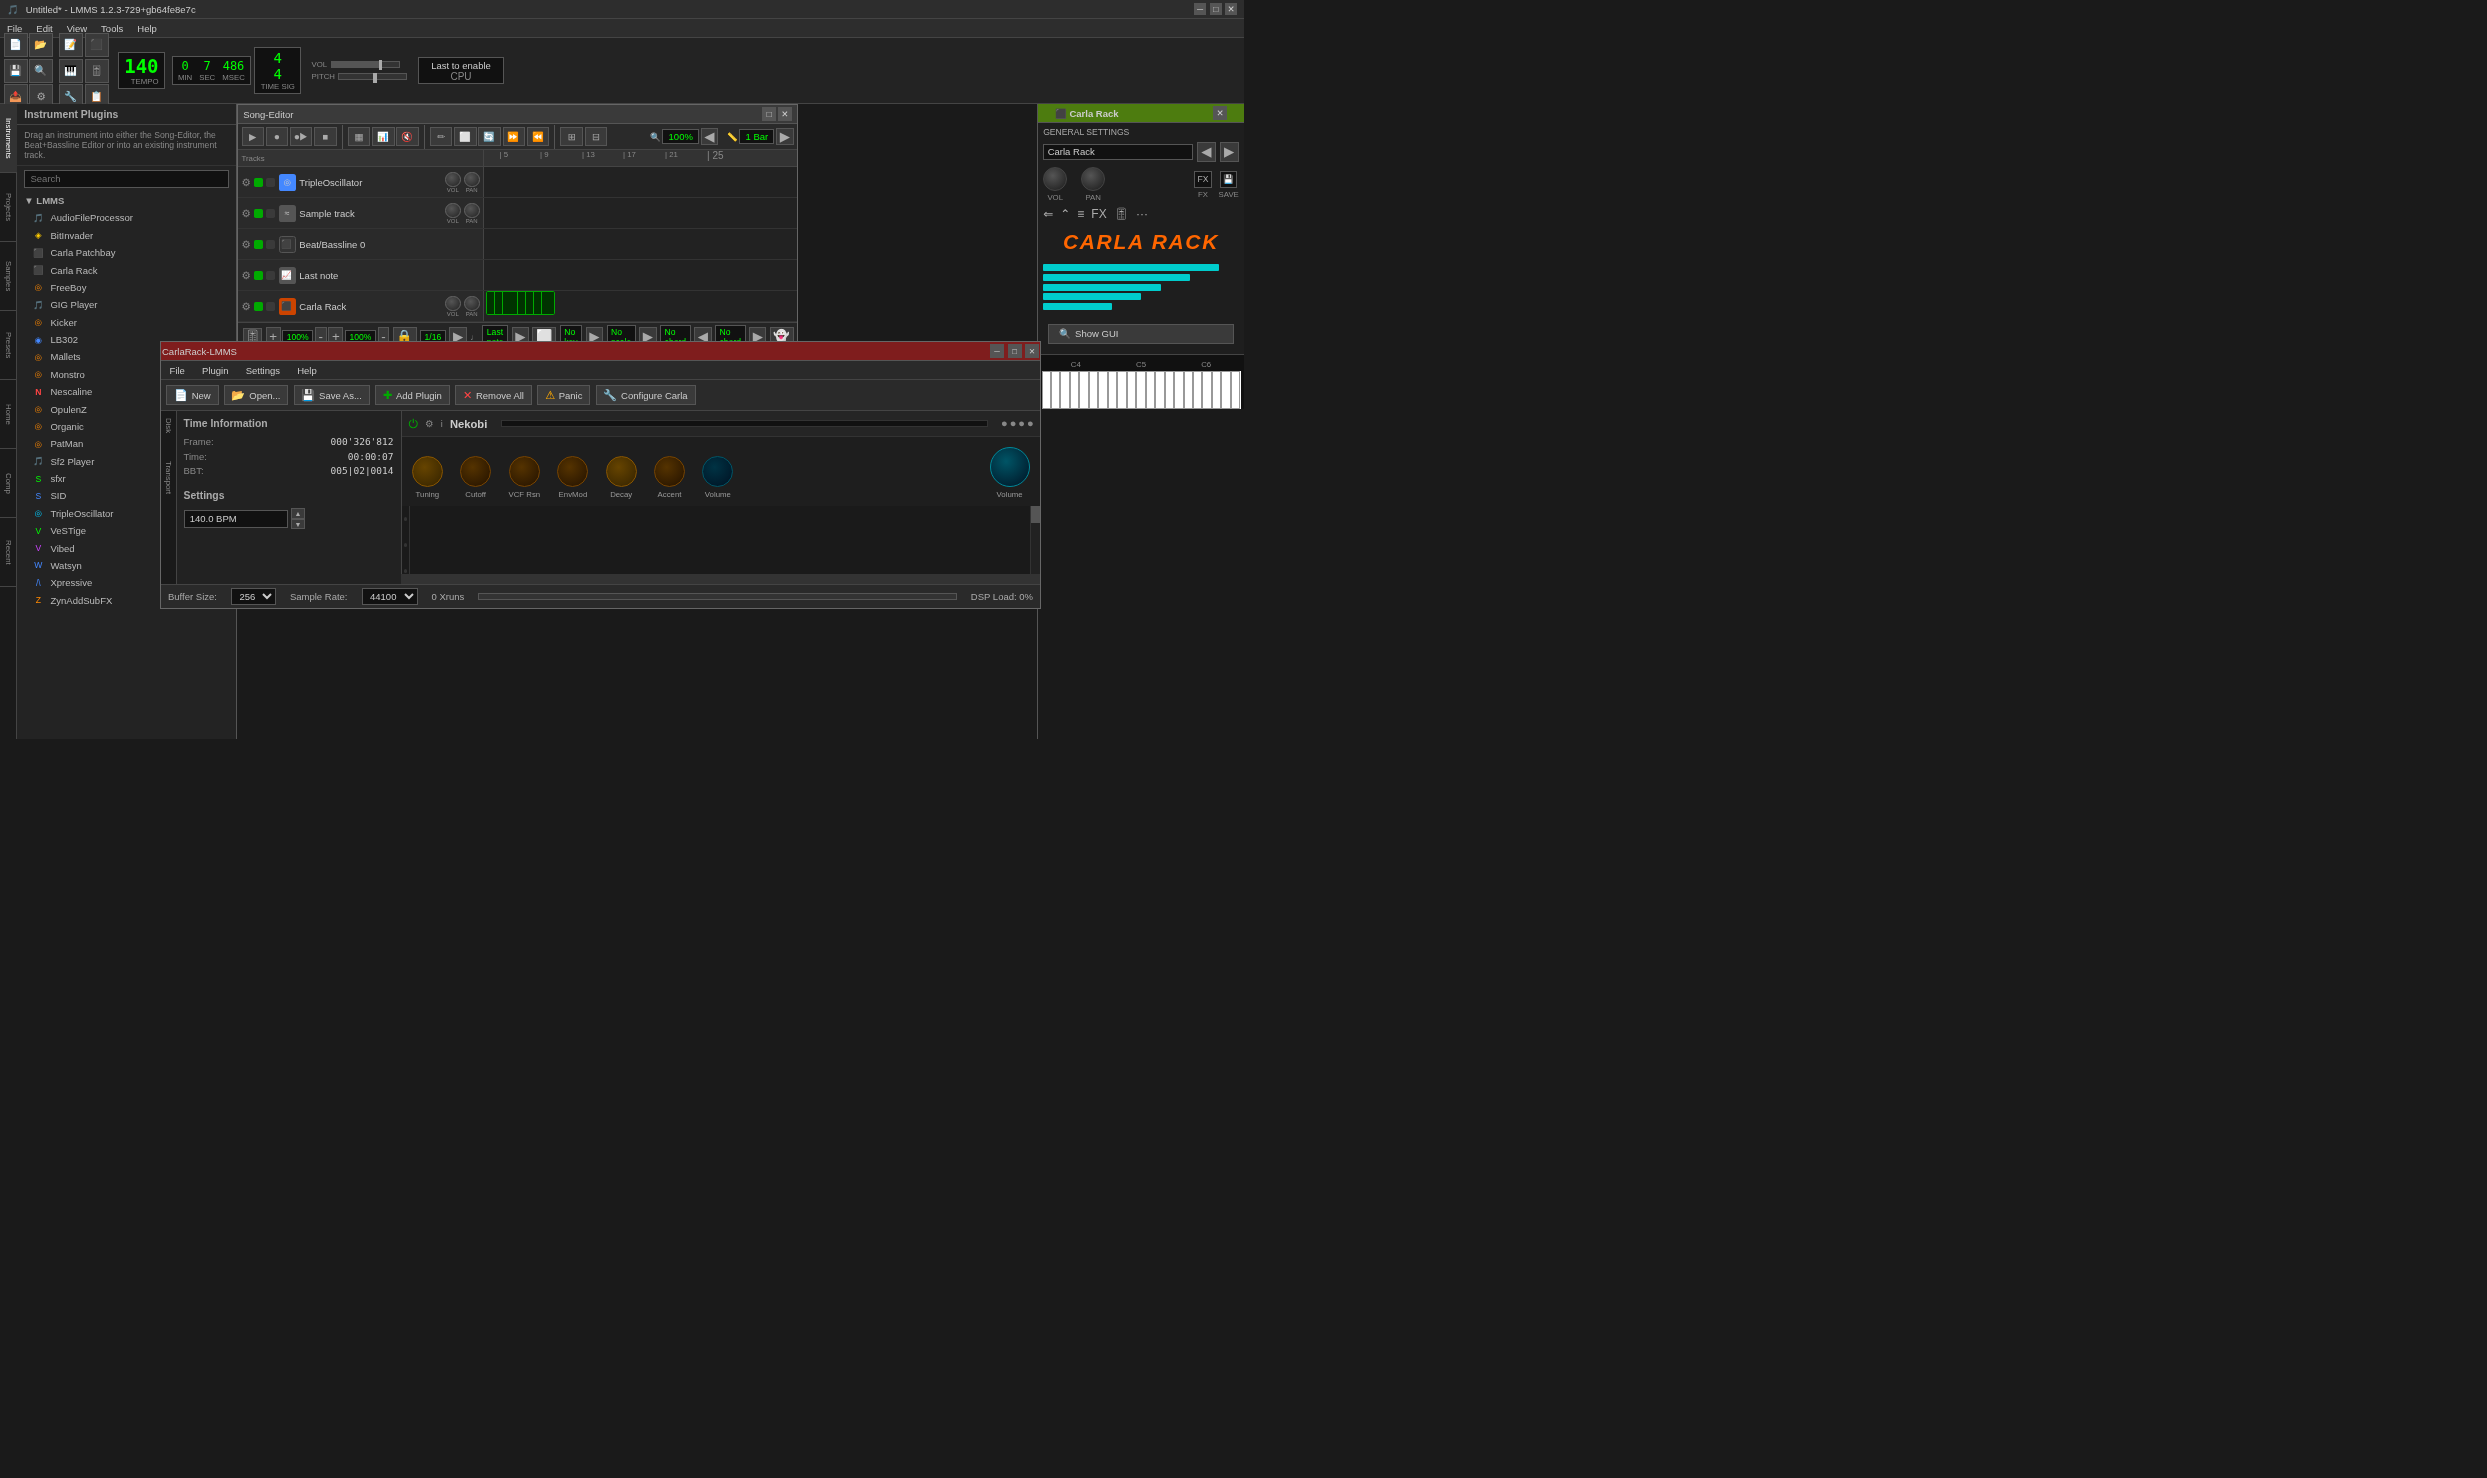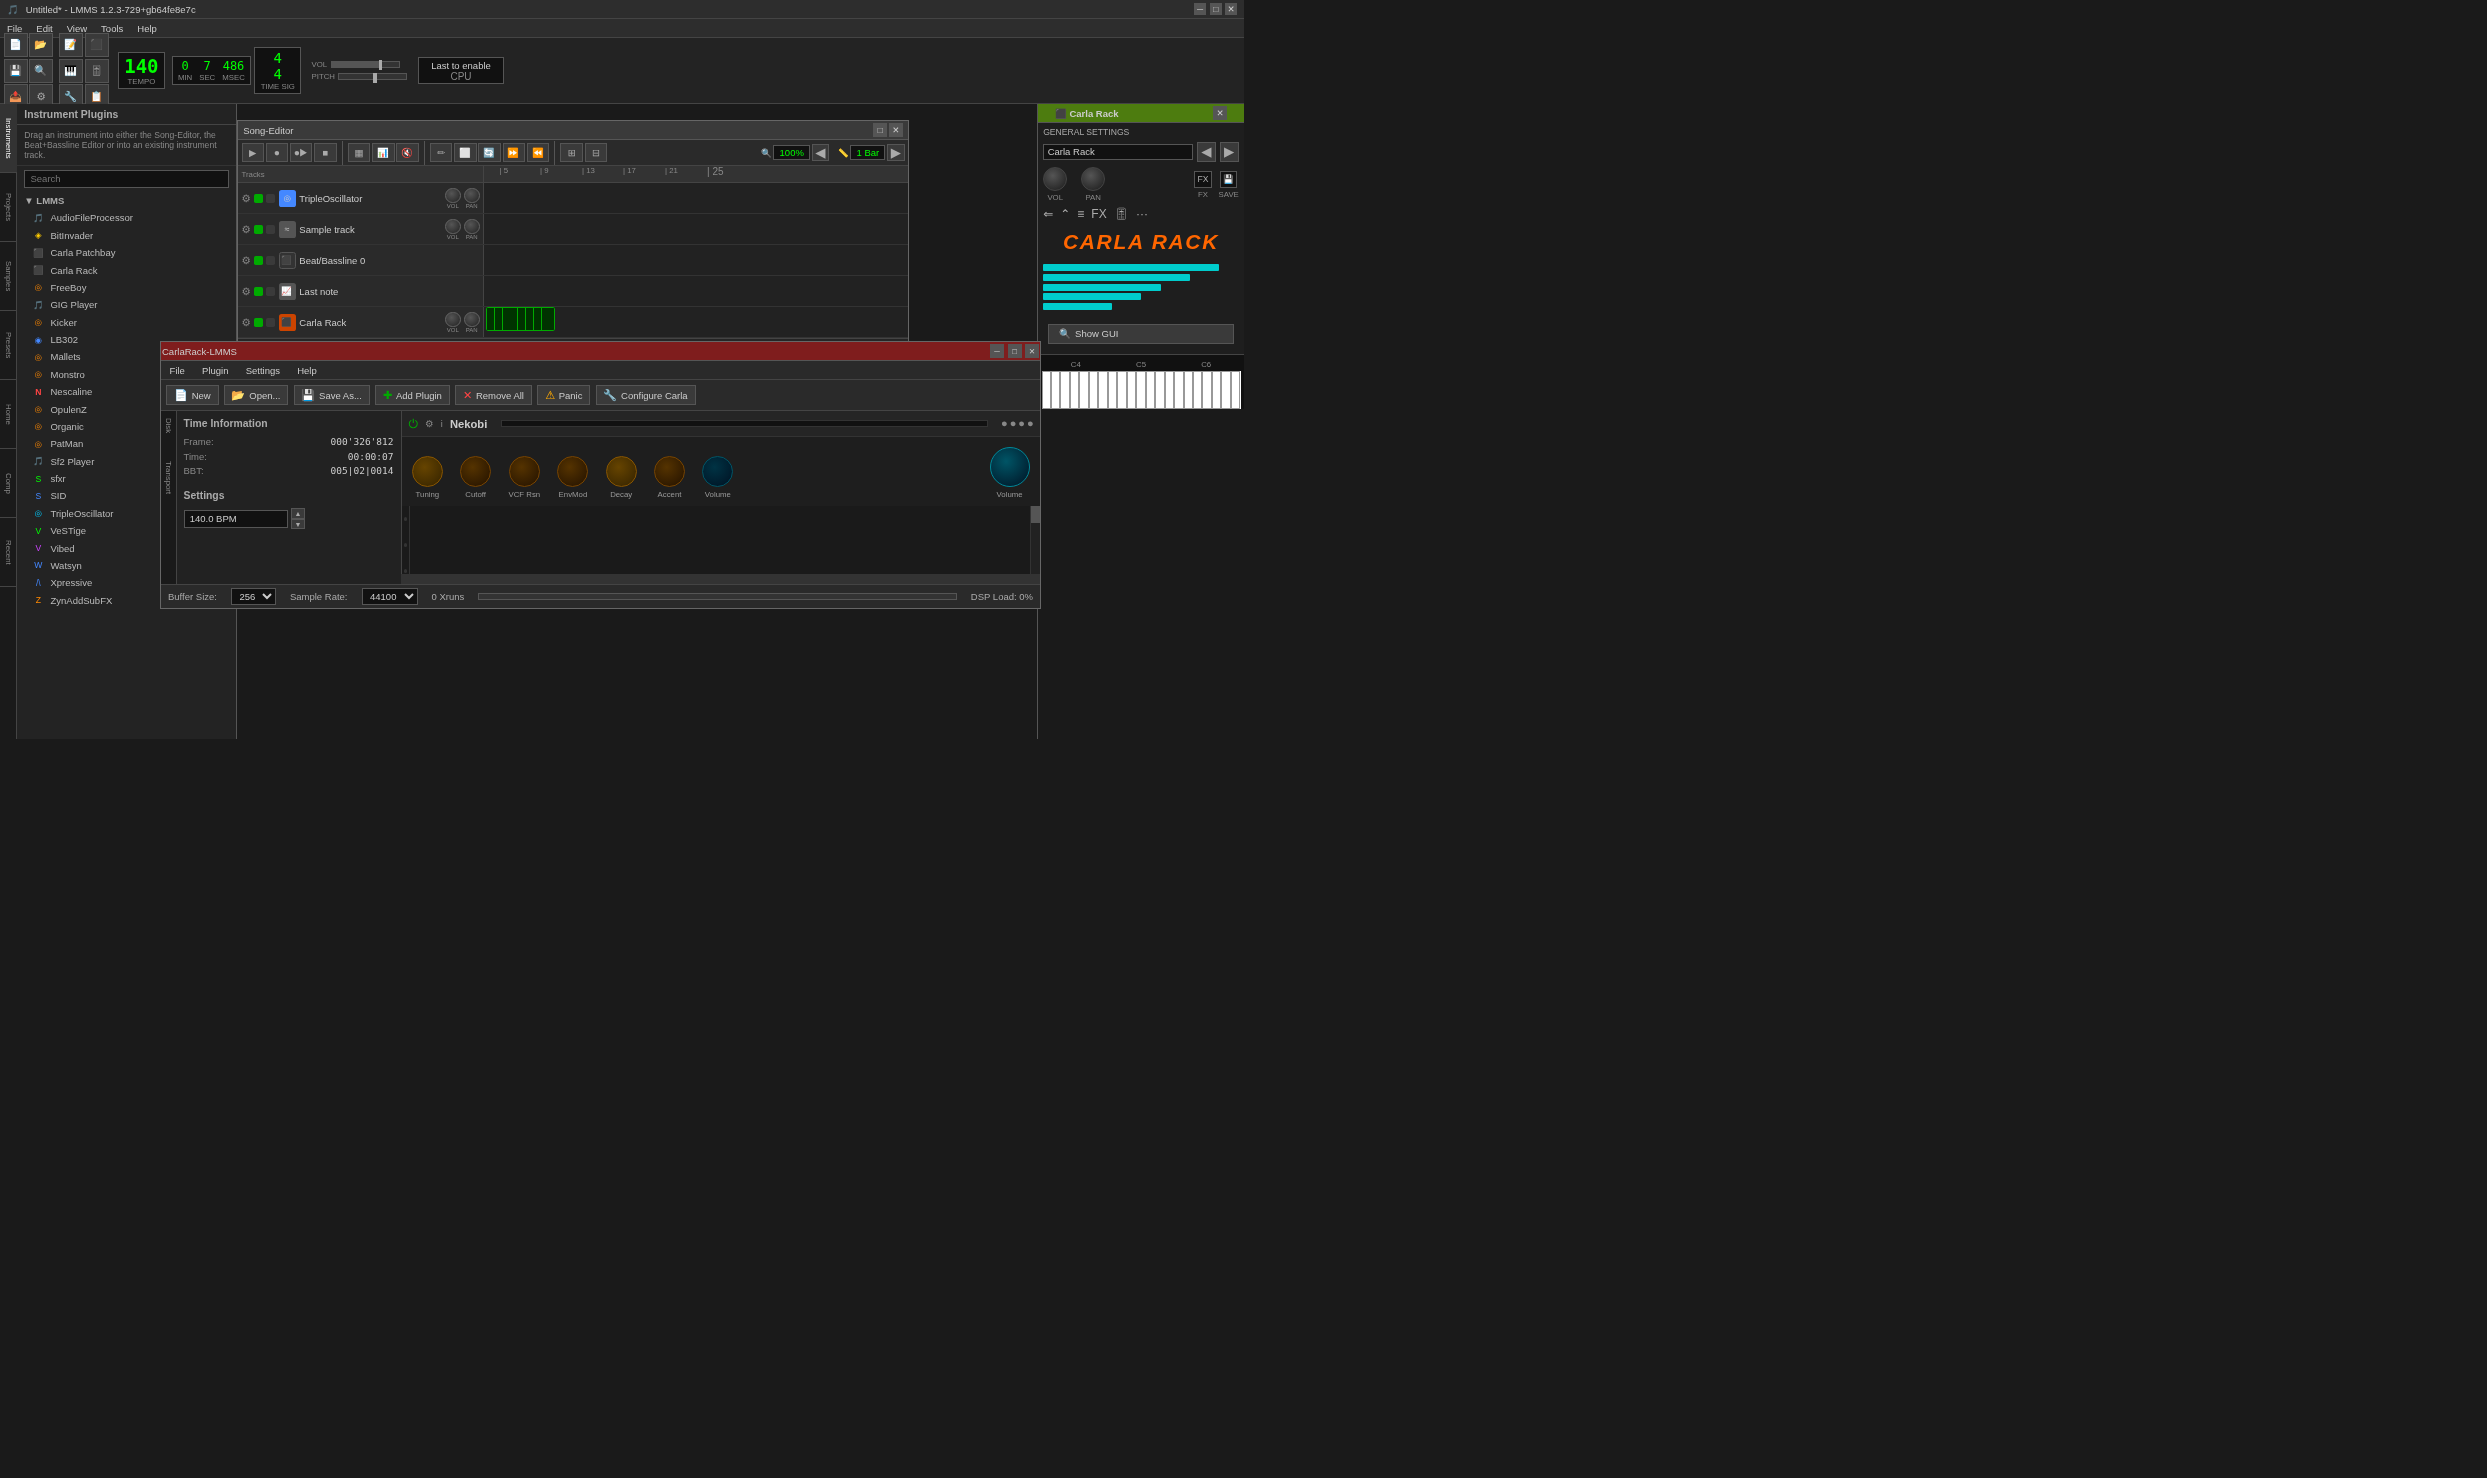--- a/index.html
+++ b/index.html
@@ -67,21 +67,21 @@
     }
     .toolbar-group { display: flex; flex-wrap: wrap; gap: 1.7px; width: 52px; }
 
     
     .tempo-section {
       background: #111;
       border: 0.9px solid #555;
       padding: 1.7px 5.2px;
       display: flex;
       flex-direction: column;
-      align-items: center;
+      align-items: flex-end;
       margin: 0 3.5px;
     }
     .tempo-value { color: #00ff00; font-size: 19px; font-weight: bold; font-family: monospace; }
     .tempo-label { color: #888; font-size: 7.8px; }
 
     .time-display {
       background: #111;
       border: 0.9px solid #555;
       padding: 1.7px 5.2px;
       display: flex;
@@ -192,22 +192,22 @@
     .inst-icon.green { color: #00ff00; }
     .inst-icon.red { color: #ff4444; }
     .inst-icon.purple { color: #cc44ff; }
     .inst-icon.blue { color: #4488ff; }
     .inst-icon.cyan { color: #00ccff; }
 
     
     .song-editor {
       position: absolute;
       left: 237px;
-      top: 16px;
-      width: 672px;
+      top: 0;
+      width: 561px;
       background: #5eead4;
       border: 0.9px solid #666;
       z-index: 5;
     }
     .window-titlebar {
       background: #3a3a3a;
       height: 19px;
       display: flex;
       align-items: center;
       justify-content: space-between;

